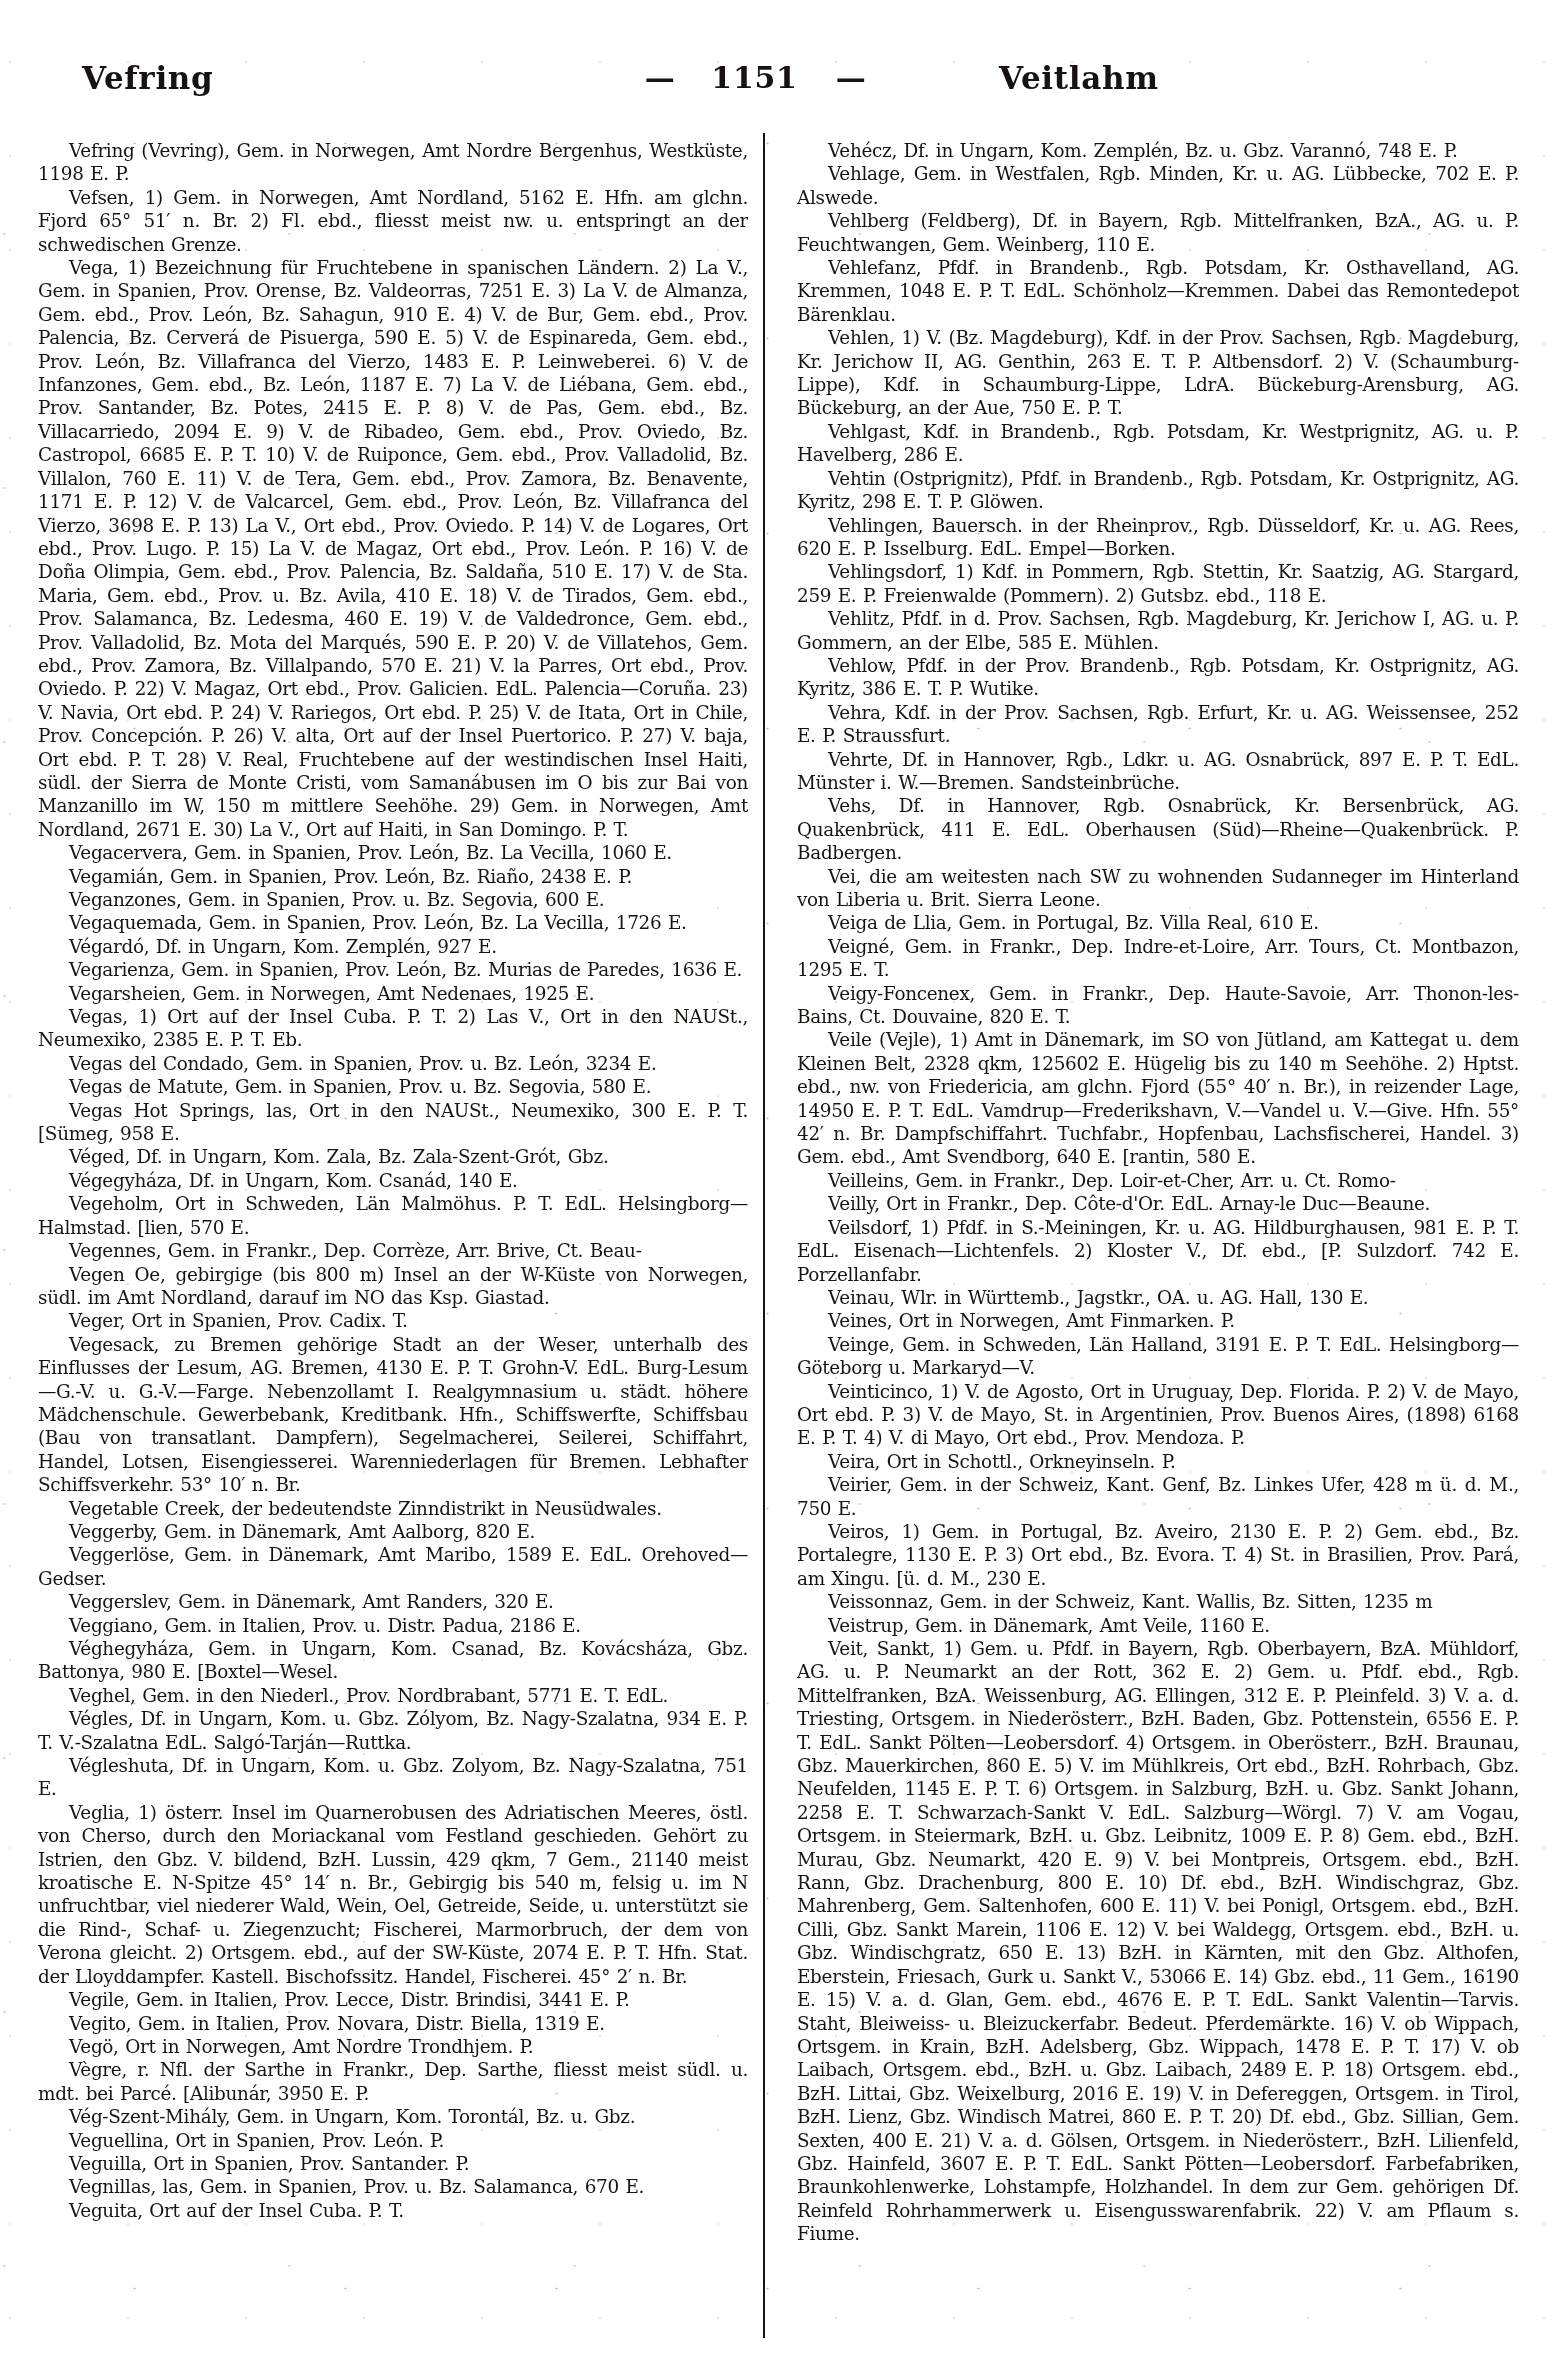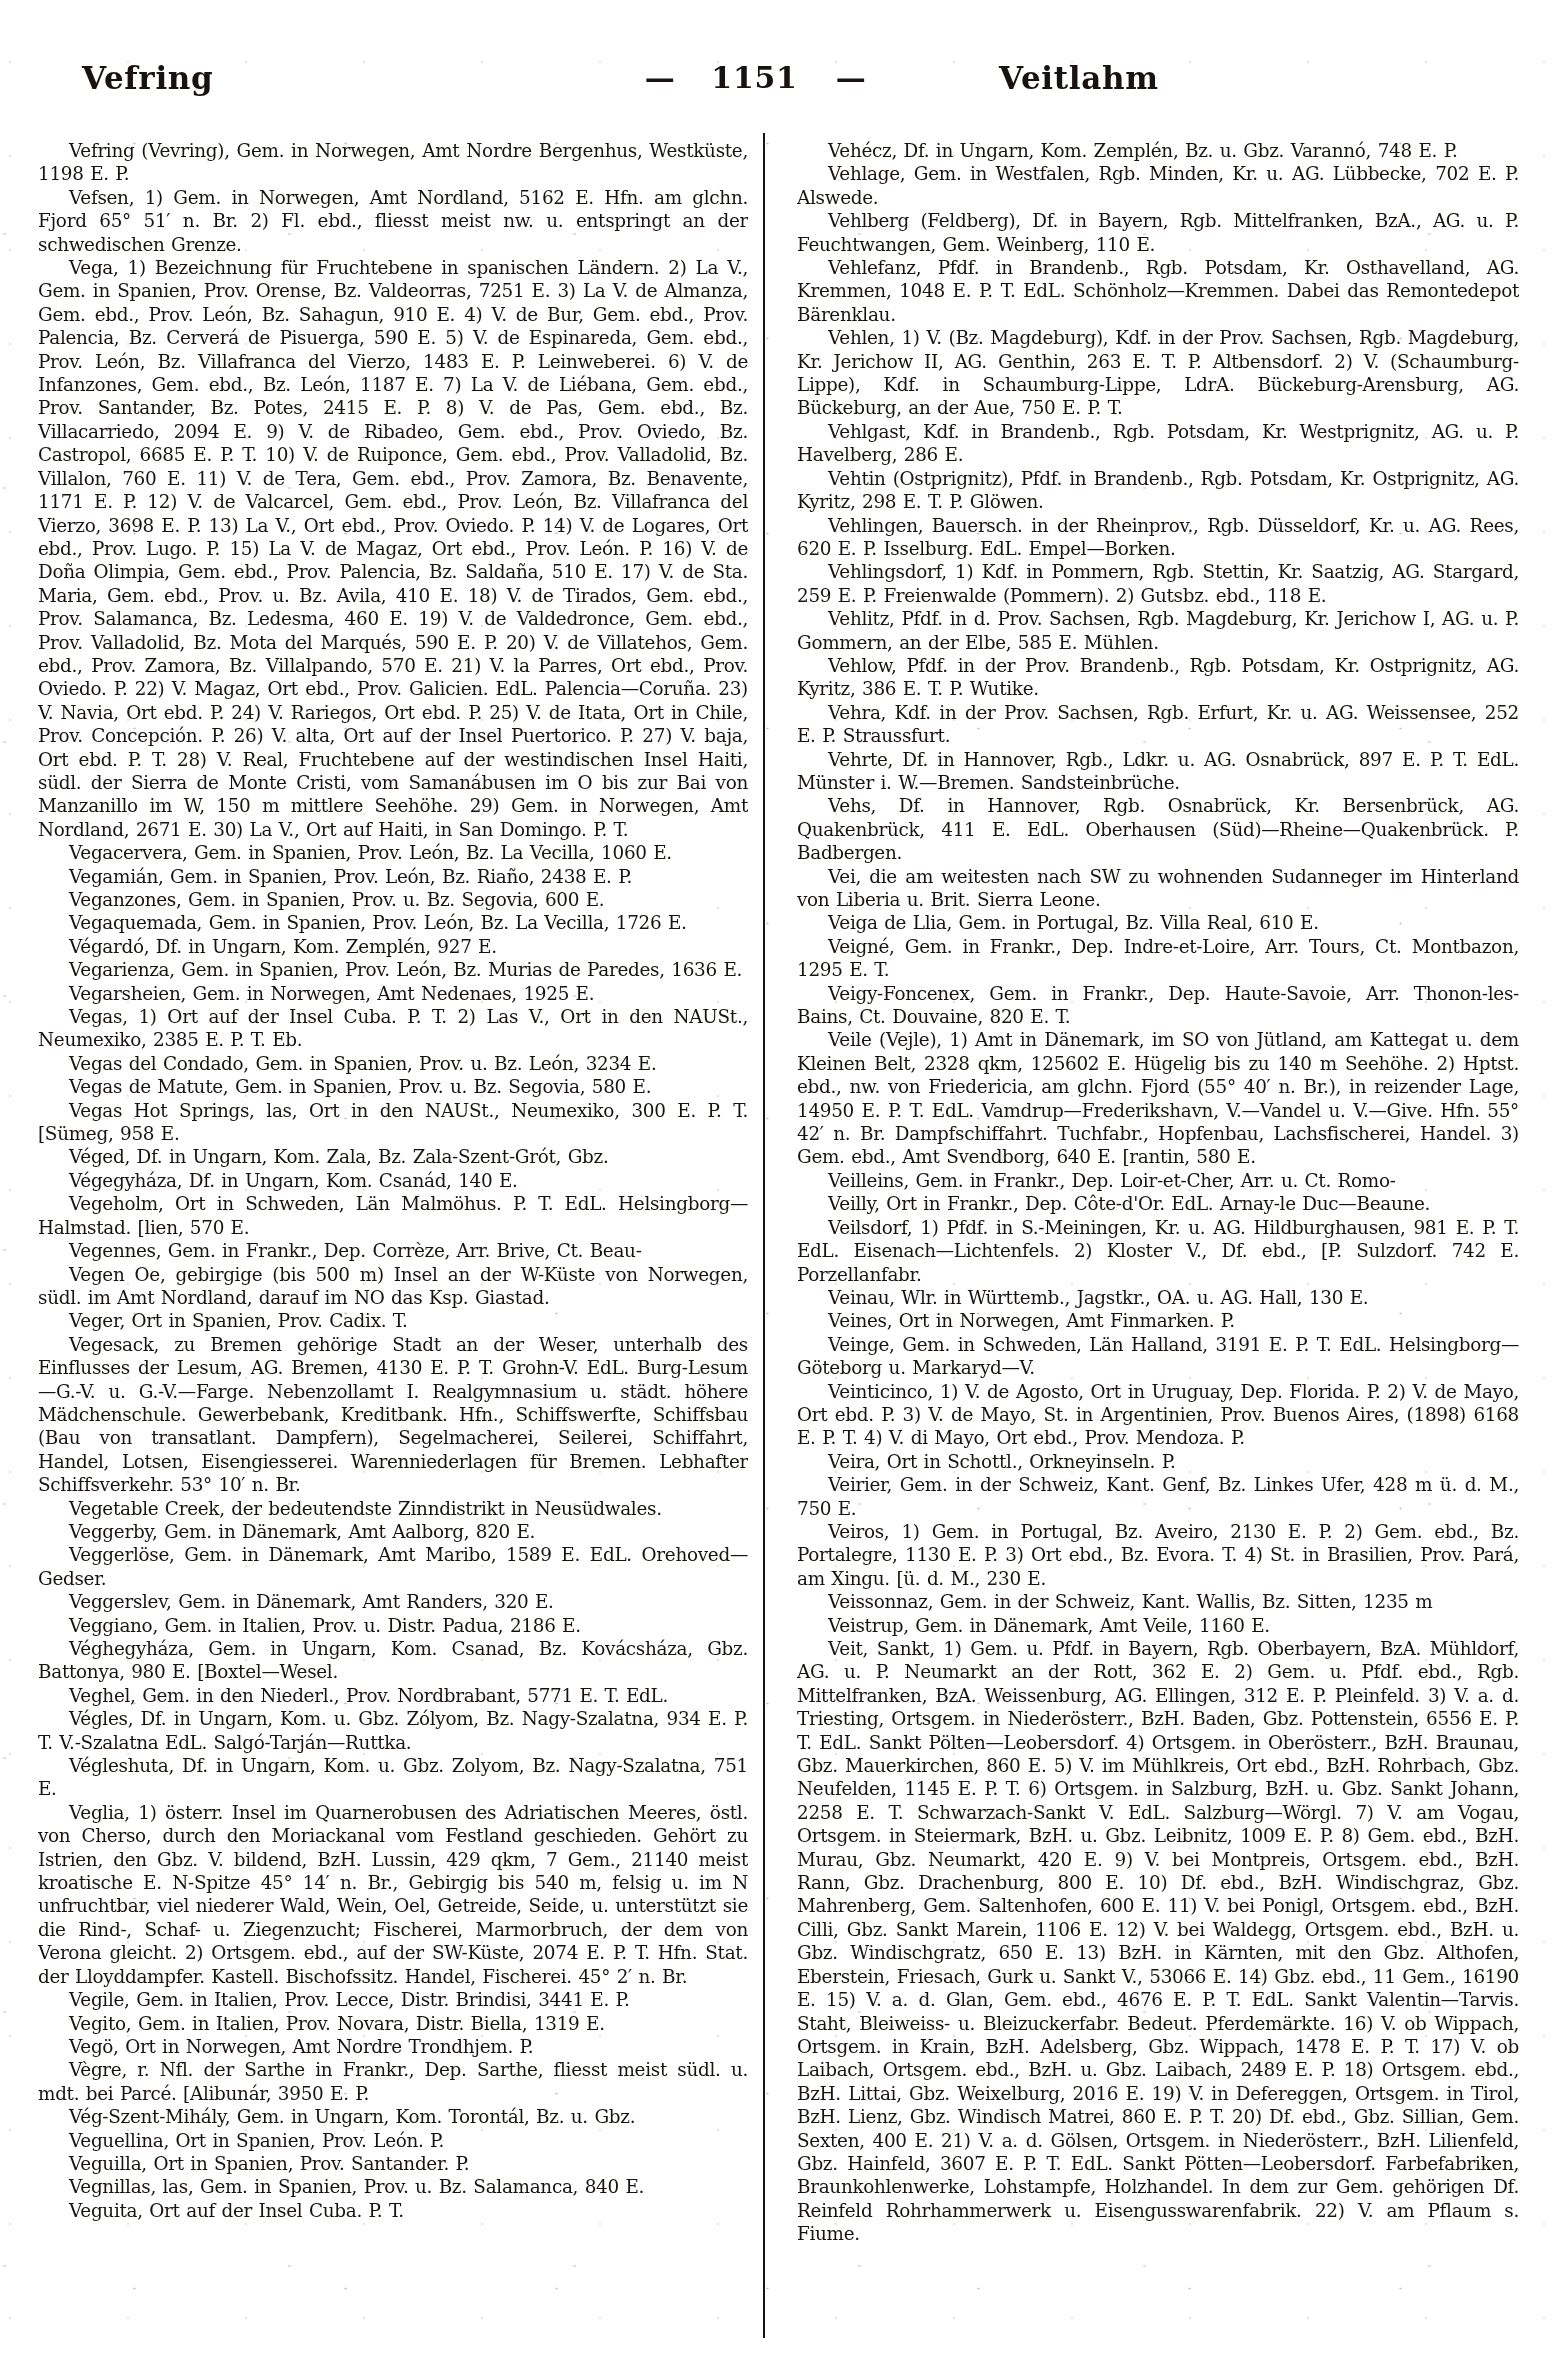--- a/index.html
+++ b/index.html
@@ -66,41 +66,41 @@
     <p class="entry">Vegarienza, Gem. in Spanien, Prov. León, Bz. Murias de Paredes, 1636 E.</p>
     <p class="entry">Vegarsheien, Gem. in Norwegen, Amt Nedenaes, 1925 E.</p>
     <p class="entry">Vegas, 1) Ort auf der Insel Cuba. P. T. 2) Las V., Ort in den NAUSt., Neumexiko, 2385 E. P. T. Eb.</p>
     <p class="entry">Vegas del Condado, Gem. in Spanien, Prov. u. Bz. León, 3234 E.</p>
     <p class="entry">Vegas de Matute, Gem. in Spanien, Prov. u. Bz. Segovia, 580 E.</p>
     <p class="entry">Vegas Hot Springs, las, Ort in den NAUSt., Neumexiko, 300 E. P. T.  [Sümeg, 958 E.</p>
     <p class="entry">Véged, Df. in Ungarn, Kom. Zala, Bz. Zala-Szent-Grót, Gbz.</p>
     <p class="entry">Végegyháza, Df. in Ungarn, Kom. Csanád, 140 E.</p>
     <p class="entry">Vegeholm, Ort in Schweden, Län Malmöhus. P. T. EdL. Helsingborg—Halmstad.  [lien, 570 E.</p>
     <p class="entry">Vegennes, Gem. in Frankr., Dep. Corrèze, Arr. Brive, Ct. Beau-</p>
-    <p class="entry">Vegen Oe, gebirgige (bis 500 m) Insel an der W-Küste von Norwegen, südl. im Amt Nordland, darauf im NO das Ksp. Giastad.</p>
+    <p class="entry">Vegen Oe, gebirgige (bis 800 m) Insel an der W-Küste von Norwegen, südl. im Amt Nordland, darauf im NO das Ksp. Giastad.</p>
     <p class="entry">Veger, Ort in Spanien, Prov. Cadix. T.</p>
     <p class="entry">Vegesack, zu Bremen gehörige Stadt an der Weser, unterhalb des Einflusses der Lesum, AG. Bremen, 4130 E. P. T. Grohn-V. EdL. Burg-Lesum—G.-V. u. G.-V.—Farge. Nebenzollamt I. Realgymnasium u. städt. höhere Mädchenschule. Gewerbebank, Kreditbank. Hfn., Schiffswerfte, Schiffsbau (Bau von transatlant. Dampfern), Segelmacherei, Seilerei, Schiffahrt, Handel, Lotsen, Eisengiesserei. Warenniederlagen für Bremen. Lebhafter Schiffsverkehr. 53° 10′ n. Br.</p>
     <p class="entry">Vegetable Creek, der bedeutendste Zinndistrikt in Neusüdwales.</p>
     <p class="entry">Veggerby, Gem. in Dänemark, Amt Aalborg, 820 E.</p>
     <p class="entry">Veggerlöse, Gem. in Dänemark, Amt Maribo, 1589 E. EdL. Orehoved—Gedser.</p>
     <p class="entry">Veggerslev, Gem. in Dänemark, Amt Randers, 320 E.</p>
     <p class="entry">Veggiano, Gem. in Italien, Prov. u. Distr. Padua, 2186 E.</p>
     <p class="entry">Véghegyháza, Gem. in Ungarn, Kom. Csanad, Bz. Kovácsháza, Gbz. Battonya, 980 E.  [Boxtel—Wesel.</p>
     <p class="entry">Veghel, Gem. in den Niederl., Prov. Nordbrabant, 5771 E. T. EdL.</p>
     <p class="entry">Végles, Df. in Ungarn, Kom. u. Gbz. Zólyom, Bz. Nagy-Szalatna, 934 E. P. T.  V.-Szalatna EdL. Salgó-Tarján—Ruttka.</p>
     <p class="entry">Végleshuta, Df. in Ungarn, Kom. u. Gbz. Zolyom, Bz. Nagy-Szalatna, 751 E.</p>
     <p class="entry">Veglia, 1) österr. Insel im Quarnerobusen des Adriatischen Meeres, östl. von Cherso, durch den Moriackanal vom Festland geschieden. Gehört zu Istrien, den Gbz. V. bildend, BzH. Lussin, 429 qkm, 7 Gem., 21140 meist kroatische E. N-Spitze 45° 14′ n. Br., Gebirgig bis 540 m, felsig u. im N unfruchtbar, viel niederer Wald, Wein, Oel, Getreide, Seide, u. unterstützt sie die Rind-, Schaf- u. Ziegenzucht; Fischerei, Marmorbruch, der dem von Verona gleicht. 2) Ortsgem. ebd., auf der SW-Küste, 2074 E. P. T. Hfn. Stat. der Lloyddampfer. Kastell. Bischofssitz. Handel, Fischerei. 45° 2′ n. Br.</p>
     <p class="entry">Vegile, Gem. in Italien, Prov. Lecce, Distr. Brindisi, 3441 E. P.</p>
     <p class="entry">Vegito, Gem. in Italien, Prov. Novara, Distr. Biella, 1319 E.</p>
     <p class="entry">Vegö, Ort in Norwegen, Amt Nordre Trondhjem. P.</p>
     <p class="entry">Vègre, r. Nfl. der Sarthe in Frankr., Dep. Sarthe, fliesst meist südl. u. mdt. bei Parcé.  [Alibunár, 3950 E. P.</p>
     <p class="entry">Vég-Szent-Mihály, Gem. in Ungarn, Kom. Torontál, Bz. u. Gbz.</p>
     <p class="entry">Veguellina, Ort in Spanien, Prov. León. P.</p>
     <p class="entry">Veguilla, Ort in Spanien, Prov. Santander. P.</p>
-    <p class="entry">Vegnillas, las, Gem. in Spanien, Prov. u. Bz. Salamanca, 840 E.</p>
+    <p class="entry">Vegnillas, las, Gem. in Spanien, Prov. u. Bz. Salamanca, 670 E.</p>
     <p class="entry">Veguita, Ort auf der Insel Cuba. P. T.</p>
   </div>
 <div class="col col-right">
     <p class="entry">Vehécz, Df. in Ungarn, Kom. Zemplén, Bz. u. Gbz. Varannó, 748 E. P.</p>
     <p class="entry">Vehlage, Gem. in Westfalen, Rgb. Minden, Kr. u. AG. Lübbecke, 702 E. P. Alswede.</p>
     <p class="entry">Vehlberg (Feldberg), Df. in Bayern, Rgb. Mittelfranken, BzA., AG. u. P. Feuchtwangen, Gem. Weinberg, 110 E.</p>
     <p class="entry">Vehlefanz, Pfdf. in Brandenb., Rgb. Potsdam, Kr. Osthavelland, AG. Kremmen, 1048 E. P. T. EdL. Schönholz—Kremmen. Dabei das Remontedepot Bärenklau.</p>
     <p class="entry">Vehlen, 1) V. (Bz. Magdeburg), Kdf. in der Prov. Sachsen, Rgb. Magdeburg, Kr. Jerichow II, AG. Genthin, 263 E. T. P. Altbensdorf. 2) V. (Schaumburg-Lippe), Kdf. in Schaumburg-Lippe, LdrA. Bückeburg-Arensburg, AG. Bückeburg, an der Aue, 750 E. P. T.</p>
     <p class="entry">Vehlgast, Kdf. in Brandenb., Rgb. Potsdam, Kr. Westprignitz, AG. u. P. Havelberg, 286 E.</p>
     <p class="entry">Vehtin (Ostprignitz), Pfdf. in Brandenb., Rgb. Potsdam, Kr. Ostprignitz, AG. Kyritz, 298 E. T. P. Glöwen.</p>

